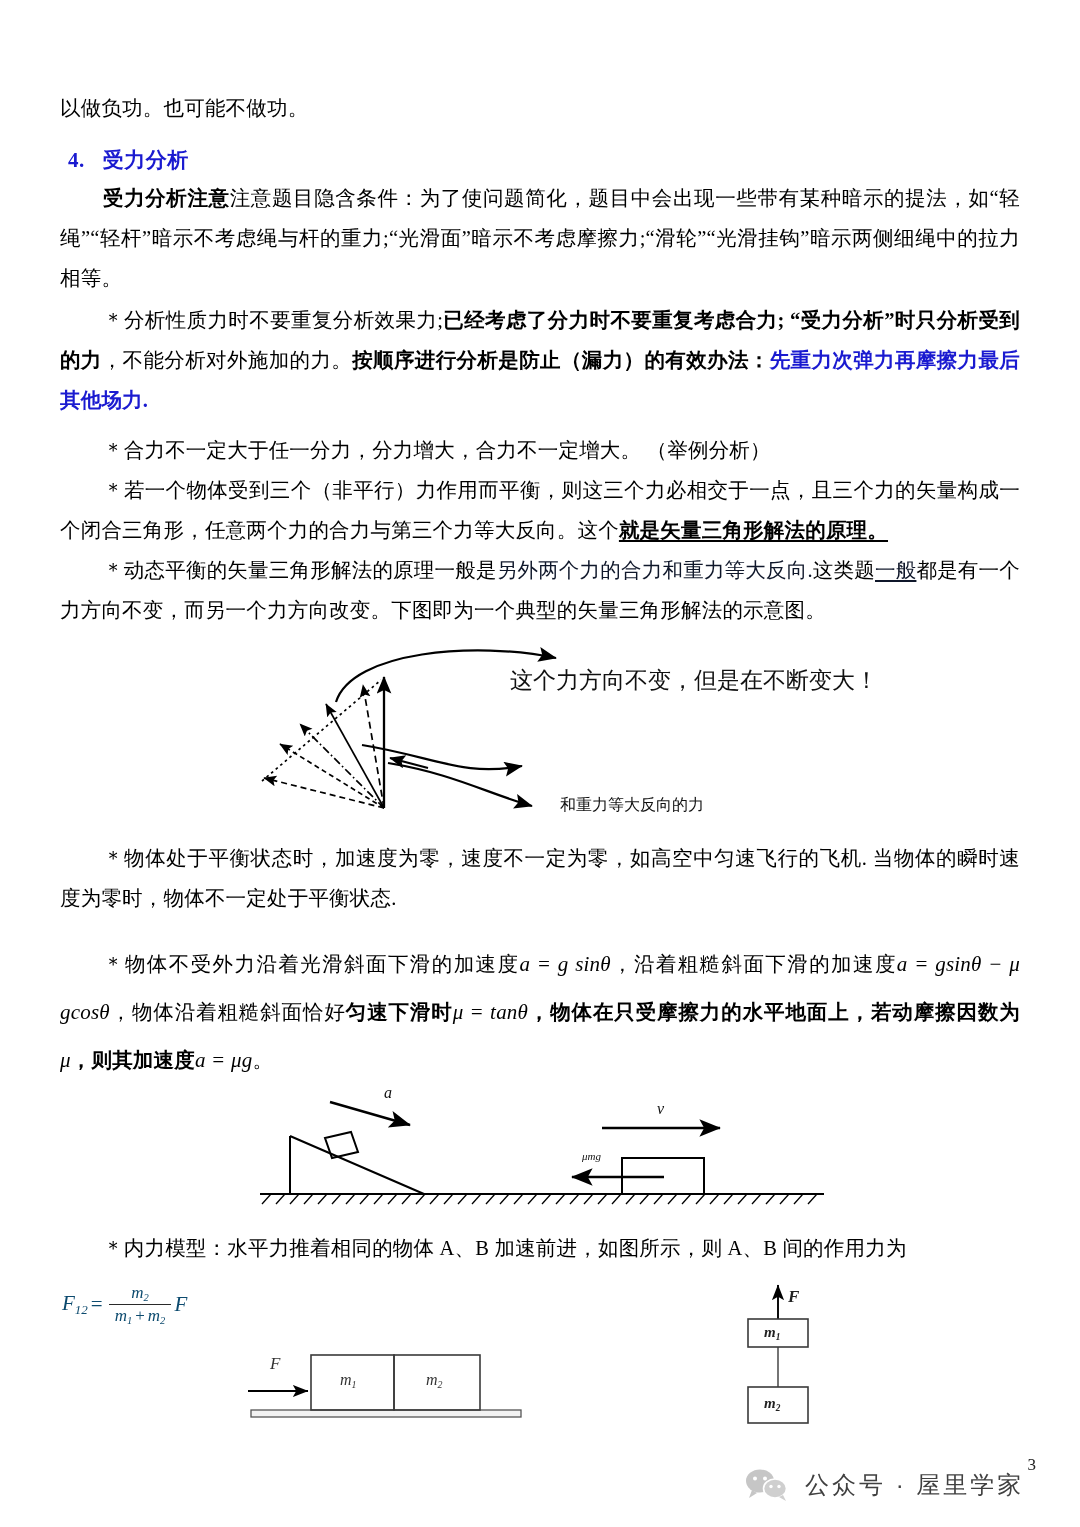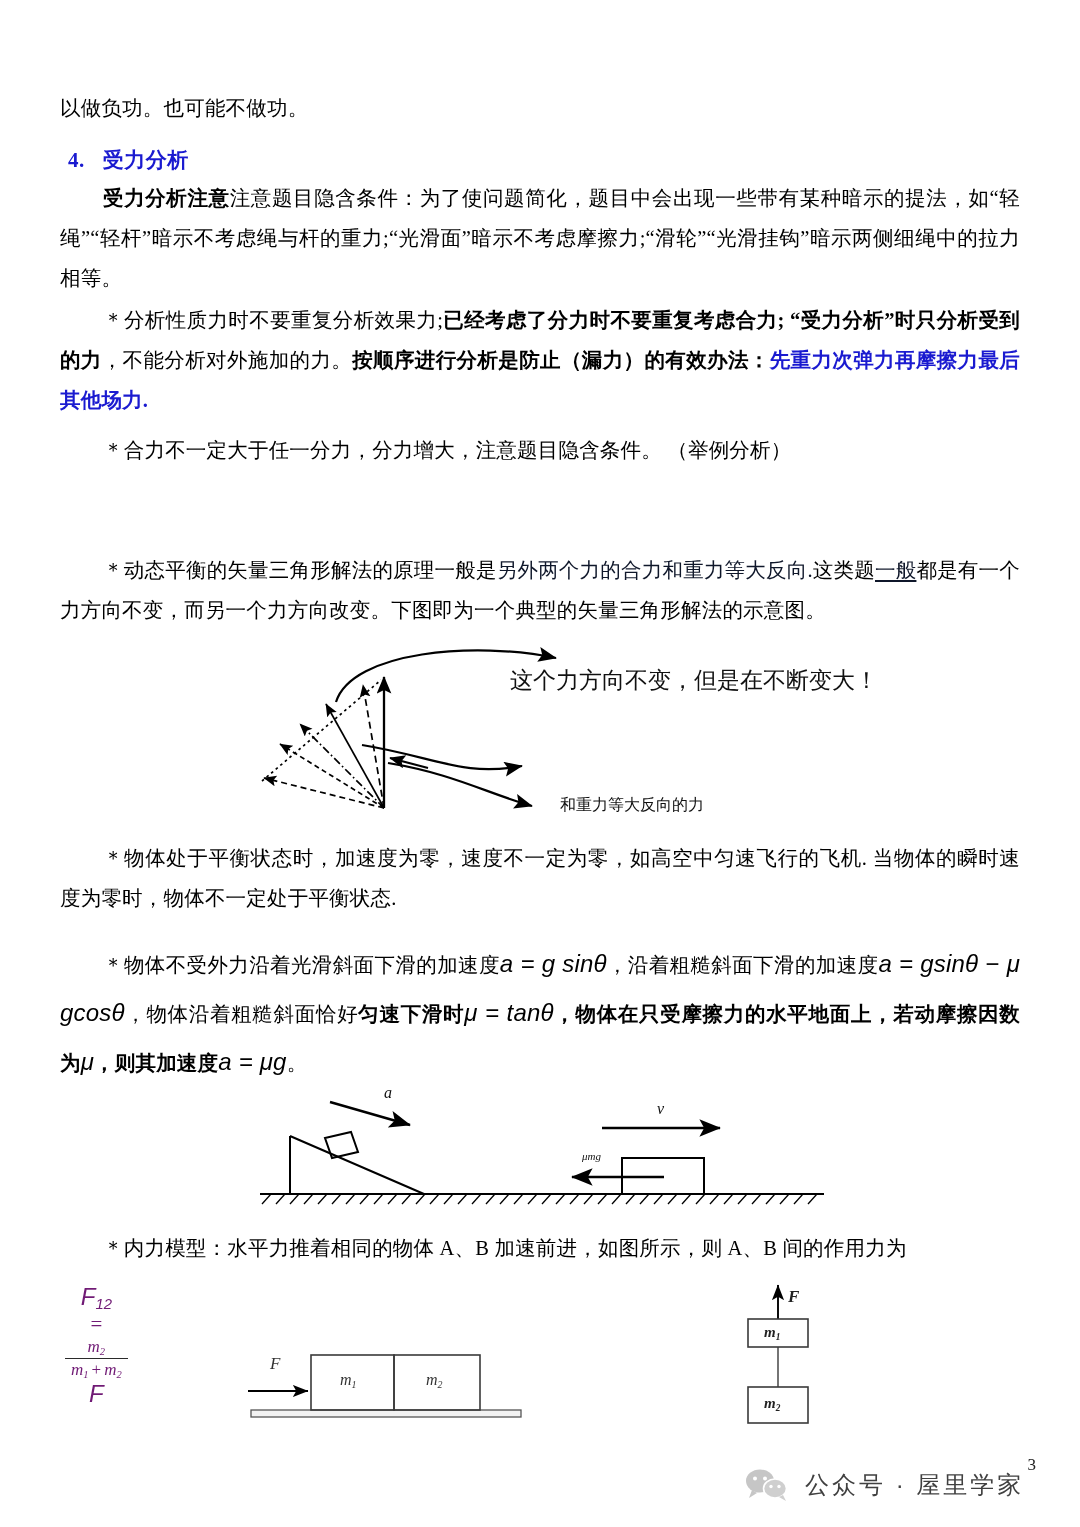--- a/index.html
+++ b/index.html
@@ -30,32 +30,32 @@
   h2.heading{
     position:absolute;margin:8px;padding:0;
     color:#1a1ad0;font-weight:bold;font-size:21px;
     font-family:"Liberation Serif","DejaVu Serif",serif;
     letter-spacing:0.5px;
   }
   h2.heading .num{margin-right:18px;}
 
   
   .mathi{
-    font-family:Liberation Sans, sans-serif;
-    font-style:italic;font-size:24px;
+    font-family:Liberation Serif, serif;
+    font-style:italic;font-size:21px;
   }
   .mathr{
     font-family:"Liberation Serif","DejaVu Serif",serif;
     font-style:normal;font-size:21px;
   }
   .op{ padding:0 3px; font-style:normal; }
 
   
   .frac-wrap{position:absolute;font-family:"Liberation Serif","DejaVu Serif",serif;
-    font-size:21px;color:#701a75;display:inline-flex;align-items:center;flex-direction:column;}
+    font-size:21px;color:#0c4a6e;display:inline-flex;align-items:center;}
   .frac{display:inline-flex;flex-direction:column;align-items:center;
     vertical-align:middle;margin:0 3px;}
   .frac .num-part{padding:0 6px 1px 6px;font-style:italic;font-size:17px;}
   .frac .den-part{padding:1px 6px 0 6px;font-style:italic;font-size:17px;border-top:1.4px solid #2a2a2a;}
   sub{font-size:0.62em;vertical-align:-0.28em;font-style:italic;}
 
   
   .fig{position:absolute;}
   .figtext{
     position:absolute;font-family:"Liberation Serif","DejaVu Serif",serif;
@@ -91,23 +91,26 @@
 
   <div class="para indent" style="left:60px;top:178px;width:960px;">
     <span class="b">受力分析注意</span><span>注意题目隐含条件：为了使问题简化，题目中会出现一些带有某种暗示的提法，如“轻绳”“轻杆”暗示不考虑绳与杆的重力;“光滑面”暗示不考虑摩擦力;“滑轮”“光滑挂钩”暗示两侧细绳中的拉力相等。</span>
   </div>
 
   <div class="para indent" style="left:60px;top:300px;width:960px;">
     <span>＊分析性质力时不要重复分析效果力;</span><span class="b">已经考虑了分力时不要重复考虑合力;  “受力分析”时只分析受到的力</span><span>，不能分析对外施加的力。</span><span class="b">按顺序进行分析是防止（漏力）的有效办法：</span><span class="blue-b">先重力次弹力再摩擦力最后其他场力.</span>
   </div>
 
   <div class="para indent" style="left:60px;top:430px;width:960px;">
-    <span>＊合力不一定大于任一分力，分力增大，注意题目隐含条件。 （举例分析）</span>
-  </div>
-
+    <span>＊合力不一定大于任一分力，分力增大，合力不一定增大。 （举例分析）</span>
+  </div>
+
+  <div class="para indent" style="left:60px;top:470px;width:960px;">
+    <span>＊若一个物体受到三个（非平行）力作用而平衡，则这三个力必相交于一点，且三个力的矢量构成一个闭合三角形，任意两个力的合力与第三个力等大反向。这个</span><span class="b u">就是矢量三角形解法的原理。</span>
+  </div>
 
   <div class="para indent" style="left:60px;top:550px;width:960px;">
     <span>＊动态平衡的矢量三角形解法的原理一般是</span><span class="blue">另外两个力的合力和重力等大反向.</span><span>这类题</span><span class="blue u">一般</span><span>都是有一个力方向不变，而另一个力方向改变。下图即为一个典型的矢量三角形解法的示意图。</span>
   </div>
 
   <div class="fig" style="left:240px;top:645px;width:640px;height:185px;">
     <svg width="640" height="185" viewBox="0 0 640 185">
       <defs>
         <marker id="ah" markerWidth="9" markerHeight="9" refX="7.2" refY="3.2" orient="auto">
           <path d="M0,0 L7.6,3.2 L0,6.4 L1.5,3.2 z" fill="#000"></path>

